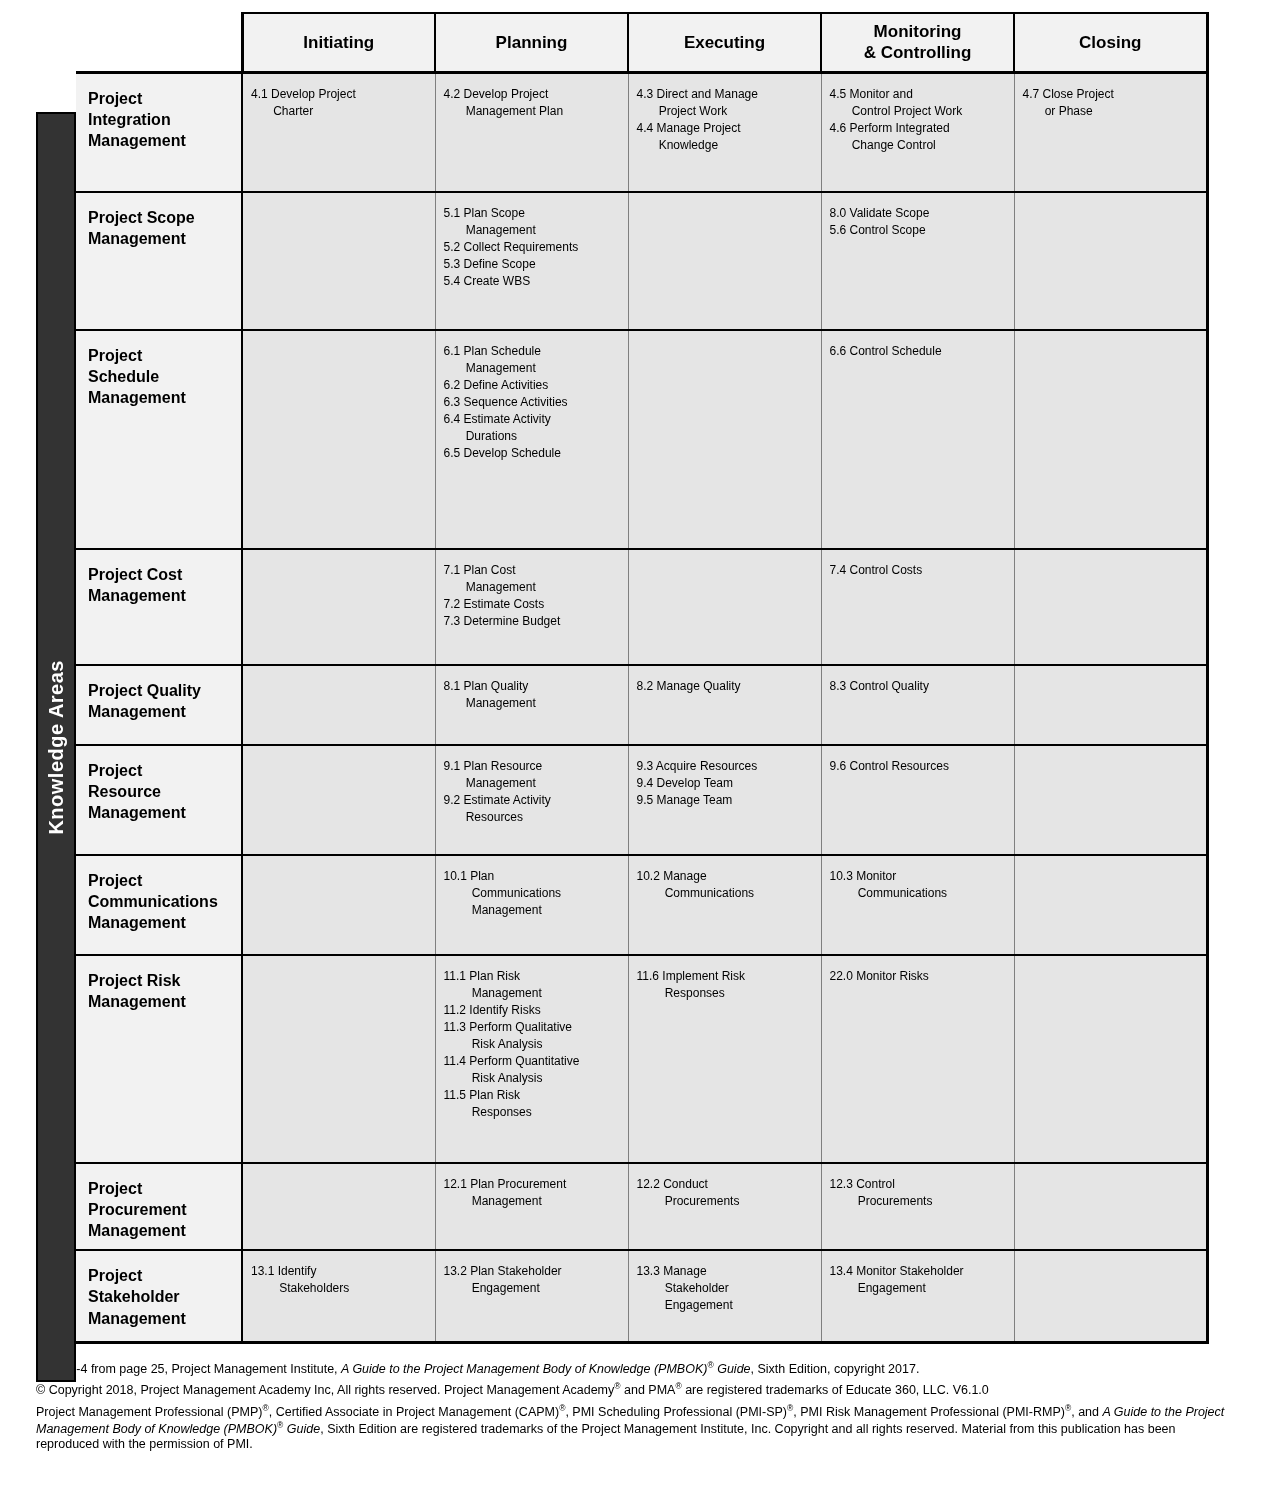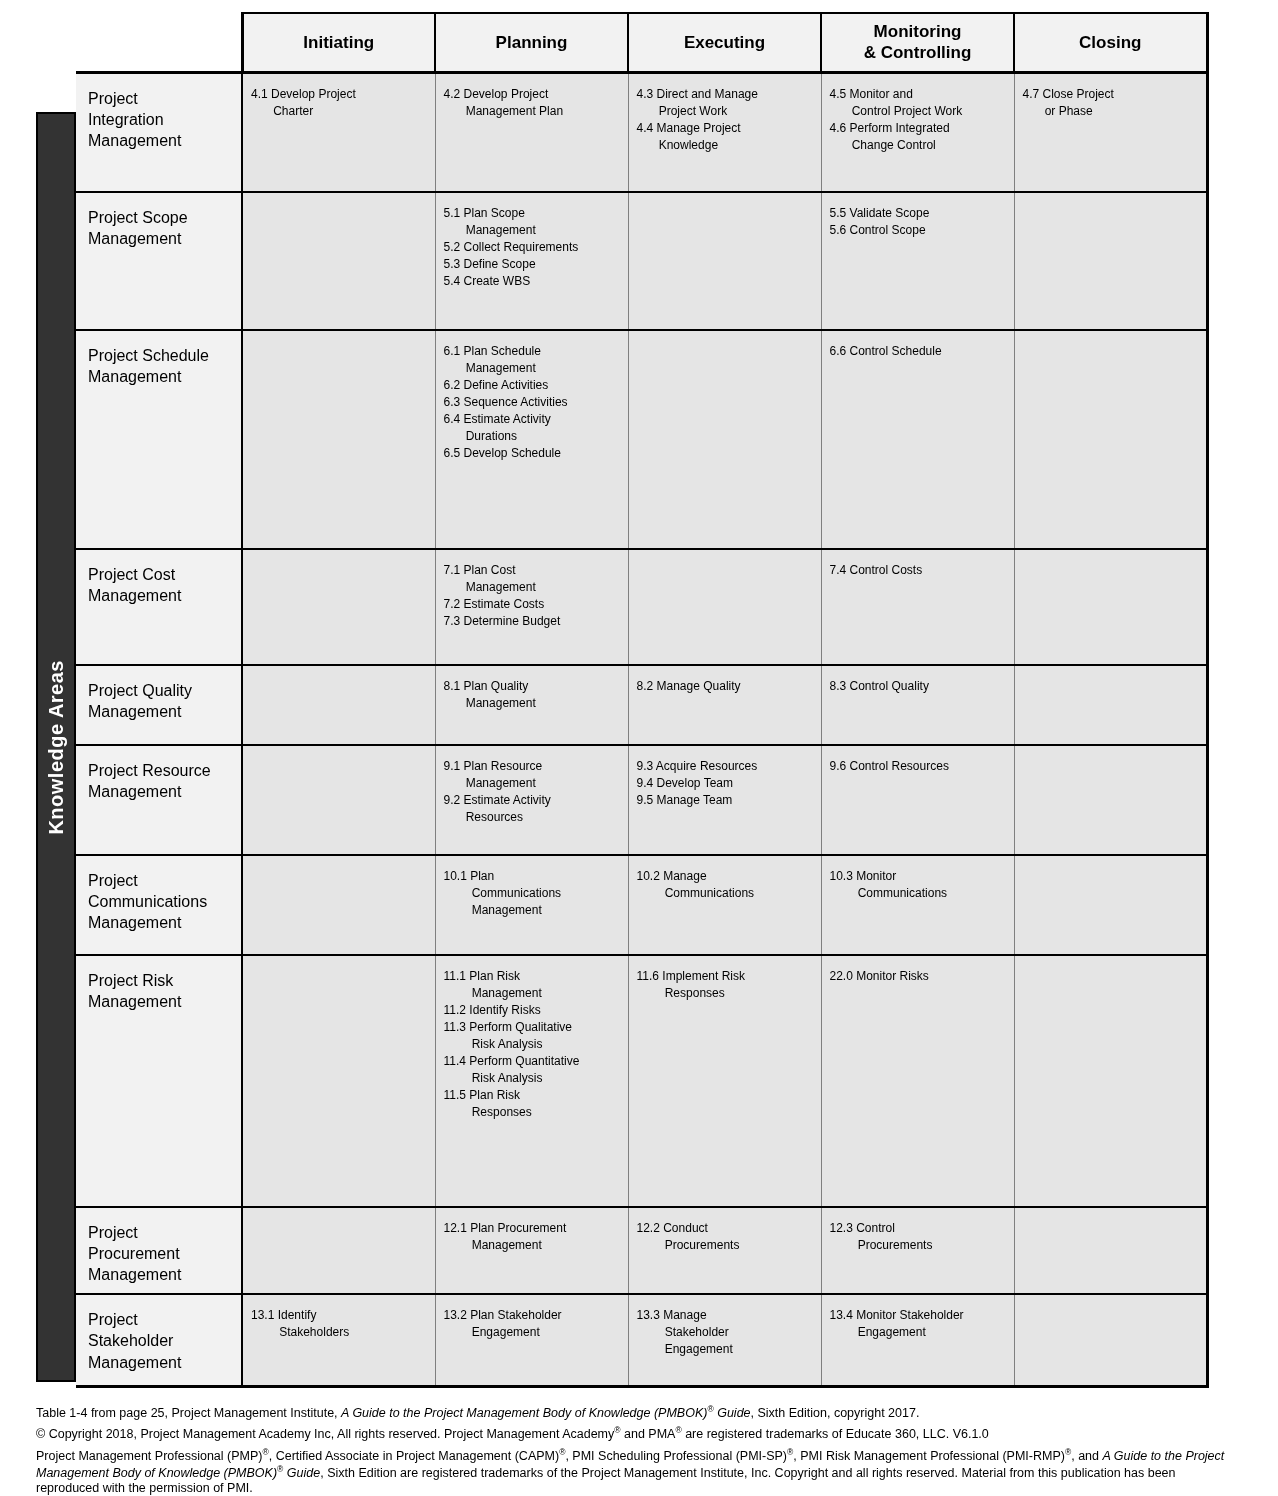--- a/index.html
+++ b/index.html
@@ -68,21 +68,21 @@
   }
   th.col:first-of-type { border-left: 3px solid #000; }
   th.col:last-of-type  { border-right: 3px solid #000; }
   th.col { border-bottom: 3px solid #000; }
 
   th.ka {
     background: #f2f2f2;
     border-right: 2px solid #000;
     border-bottom: 2px solid #000;
     border-left: none;
-    font-weight: normal;
+    font-weight: bold;
     font-size: 16px;
     line-height: 1.32;
     text-align: left;
     vertical-align: top;
     padding: 14px 24px 8px 12px;
     white-space: pre-wrap;
   }
   tbody tr:first-child th.ka { border-top: 3px solid #000; }
   tbody tr:last-child  th.ka { border-bottom: 3px solid #000; }
 
@@ -174,21 +174,21 @@
           <td class="cell"></td>
           <td class="cell">
             <div class="item">5.1 Plan Scope
 Management</div>
             <div class="item">5.2 Collect Requirements</div>
             <div class="item">5.3 Define Scope</div>
             <div class="item">5.4 Create WBS</div>
           </td>
           <td class="cell"></td>
           <td class="cell">
-            <div class="item">5.5 Validate Scope</div>
+            <div class="item">8.0 Validate Scope</div>
             <div class="item">5.6 Control Scope</div>
           </td>
           <td class="cell"></td>
         </tr>
         <tr style="height: 219px;">
           <th class="ka">Project Schedule
 Management</th>
           <td class="cell"></td>
           <td class="cell">
             <div class="item">6.1 Plan Schedule
@@ -270,21 +270,21 @@
           <td class="cell">
             <div class="item wide">10.2 Manage
 Communications</div>
           </td>
           <td class="cell">
             <div class="item wide">10.3 Monitor
 Communications</div>
           </td>
           <td class="cell"></td>
         </tr>
-        <tr style="height: 252px;">
+        <tr style="height: 208px;">
           <th class="ka">Project Risk
 Management</th>
           <td class="cell"></td>
           <td class="cell">
             <div class="item wide">11.1 Plan Risk
 Management</div>
             <div class="item wide">11.2 Identify Risks</div>
             <div class="item wide">11.3 Perform Qualitative
 Risk Analysis</div>
             <div class="item wide">11.4 Perform Quantitative

